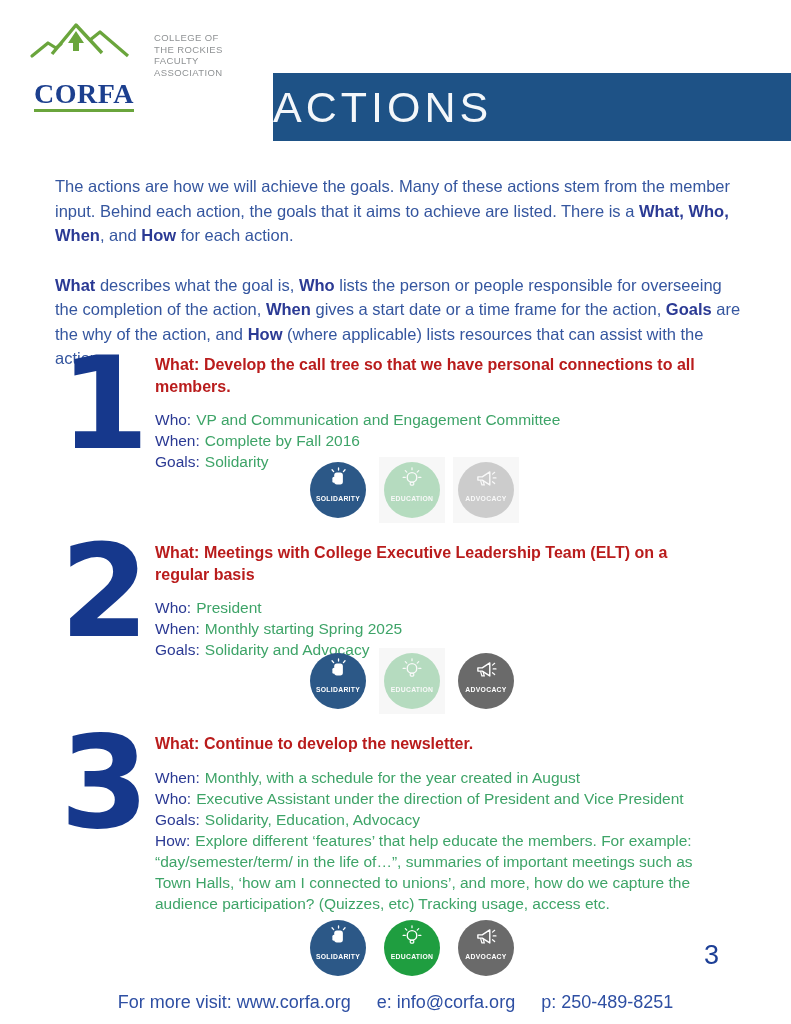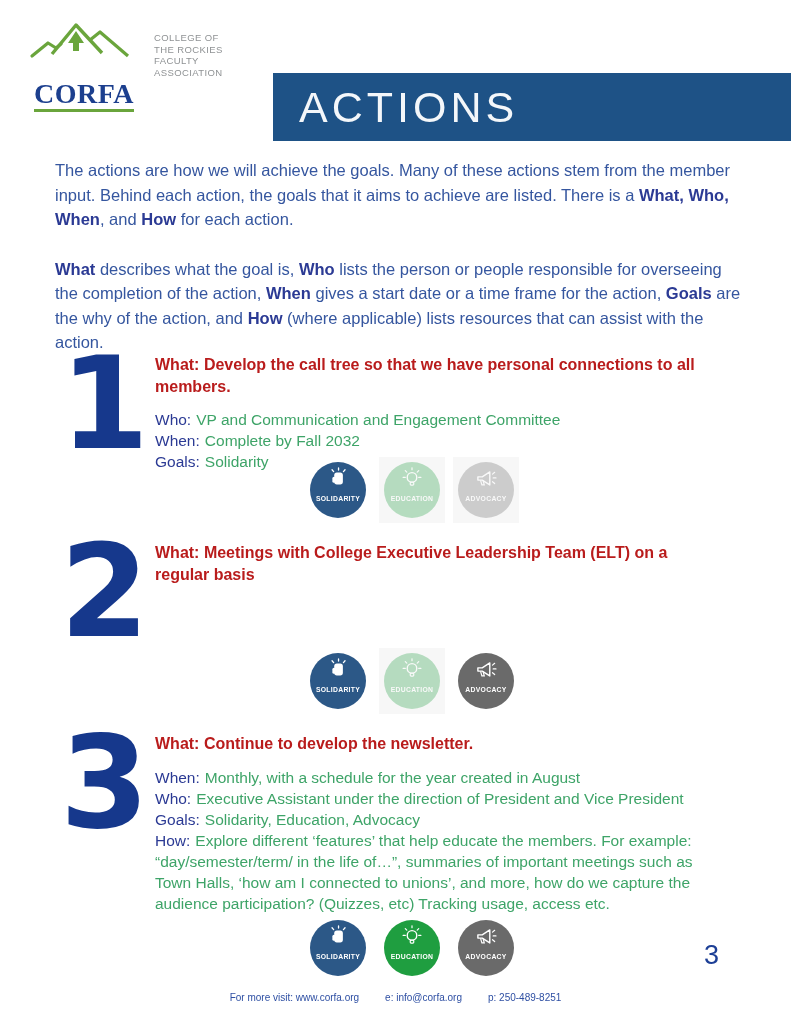--- a/index.html
+++ b/index.html
@@ -10,25 +10,25 @@
   .logo{position:absolute;left:28px;top:16px;display:flex;gap:14px;}
   .logo-left{display:flex;flex-direction:column;align-items:center;gap:28px;}
   .corfa-word{font-family:"Liberation Serif",serif;font-weight:bold;font-size:28px;
               color:#1c3f8e;letter-spacing:.5px;margin-top:-10px;
               border-bottom:3px solid #6aa53c;padding-bottom:1px;line-height:1;}
   .org-lines{padding-top:16px;font-size:9.5px;line-height:11.5px;color:#8f9294;
              letter-spacing:.4px;}
 
   
   .banner{position:absolute;left:273px;top:73px;width:518px;height:68px;background:#1e5286;
-          display:flex;align-items:center;padding-left:26px;box-sizing:border-box;}
+          display:flex;align-items:center;box-sizing:border-box;}
   .banner-title{color:#f4f7fa;font-size:43px;letter-spacing:4px;font-weight:400;}
 
   
-  .intro{position:absolute;left:55px;top:158px;width:692px;color:#35569f;
+  .intro{position:absolute;left:55px;top:174px;width:692px;color:#35569f;
          font-size:16.5px;line-height:24.5px;}
   .intro p{margin:0;}
   .intro p+p{margin-top:25px;}
   .b{font-weight:bold;color:#2b3a94;}
 
   
   .action{position:absolute;left:60px;width:700px;}
   .a1{top:352px;} .a2{top:540px;} .a3{top:731px;}
   .num{position:absolute;left:0;top:0;font-family:"DejaVu Sans",sans-serif;
        font-weight:bold;font-size:128px;line-height:.82;color:#16388c;}
@@ -47,21 +47,21 @@
   .badge.education{background:#1f9e40;}
   .badge.advocacy{background:#6a6a6a;}
   .badge.faded{opacity:.3;}
   .badge svg{position:absolute;left:50%;top:4px;transform:translateX(-50%);}
   .badge-label{position:absolute;left:0;right:0;top:33px;text-align:center;
                font-size:6.8px;font-weight:bold;color:#fff;letter-spacing:.3px;}
 
   
   .pagenum{position:absolute;left:704px;top:940px;font-size:27px;color:#1d3f96;}
   .footer{position:absolute;left:0;right:0;top:992px;text-align:center;
-          color:#2e4fa3;font-size:10px;}
+          color:#2e4fa3;font-size:18px;}
   .footer span{margin:0 13px;}
 </style>
 </head>
 <body>
 
 <div class="page">
 
   <div class="logo">
     <div class="logo-left">
       <svg width="112" height="46" viewBox="0 0 112 46">
@@ -88,21 +88,21 @@
     <p><span>The actions are how we will achieve the goals. Many of these actions stem from the member input. Behind each action, the goals that it aims to achieve are listed. There is a </span><span class="b">What, Who, When</span><span>, and </span><span class="b">How</span><span> for each action.</span></p>
     <p><span class="b">What</span><span> describes what the goal is, </span><span class="b">Who</span><span> lists the person or people responsible for overseeing the completion of the action, </span><span class="b">When</span><span> gives a start date or a time frame for the action, </span><span class="b">Goals</span><span> are the why of the action, and </span><span class="b">How</span><span> (where applicable) lists resources that can assist with the action.</span></p>
   </div>
 
   <div class="action a1">
     <div class="num">1</div>
     <div class="content">
       <div class="what"><span class="what-lbl">What:</span> <span>Develop the call tree so that we have personal connections to all members.</span></div>
       <div class="details">
         <div><span class="lbl">Who:</span><span>VP and Communication and Engagement Committee</span></div>
-        <div><span class="lbl">When:</span><span>Complete by Fall 2032</span></div>
+        <div><span class="lbl">When:</span><span>Complete by Fall 2016</span></div>
         <div><span class="lbl">Goals:</span><span>Solidarity</span></div>
       </div>
     </div>
     <div class="badges">
       <div class="cell">
         <div class="badge solidarity">
           <svg width="26" height="26" viewBox="0 0 24 24">
             <rect x="8.5" y="6" width="8" height="11" rx="2.5" fill="#fff"></rect>
             <rect x="6.8" y="10" width="3" height="5.5" rx="1.5" fill="#fff"></rect>
             <g stroke="#fff" stroke-width="1.2" stroke-linecap="round">
@@ -144,20 +144,25 @@
           <div class="badge-label">ADVOCACY</div>
         </div>
       </div>
     </div>
   </div>
 
   <div class="action a2">
     <div class="num">2</div>
     <div class="content">
       <div class="what"><span>What:</span> <span>Meetings with College Executive Leadership Team (ELT) on a regular basis</span></div>
+      <div class="details">
+        <div><span class="lbl">Who:</span><span>President</span></div>
+        <div><span class="lbl">When:</span><span>Monthly starting Spring 2025</span></div>
+        <div><span class="lbl">Goals:</span><span>Solidarity and Advocacy</span></div>
+      </div>
     </div>
     <div class="badges">
       <div class="cell">
         <div class="badge solidarity">
           <svg width="26" height="26" viewBox="0 0 24 24">
             <rect x="8.5" y="6" width="8" height="11" rx="2.5" fill="#fff"></rect>
             <rect x="6.8" y="10" width="3" height="5.5" rx="1.5" fill="#fff"></rect>
             <g stroke="#fff" stroke-width="1.2" stroke-linecap="round">
               <line x1="12.5" y1="1.8" x2="12.5" y2="3.8"></line>
               <line x1="6.5" y1="3.5" x2="8" y2="5.2"></line>

